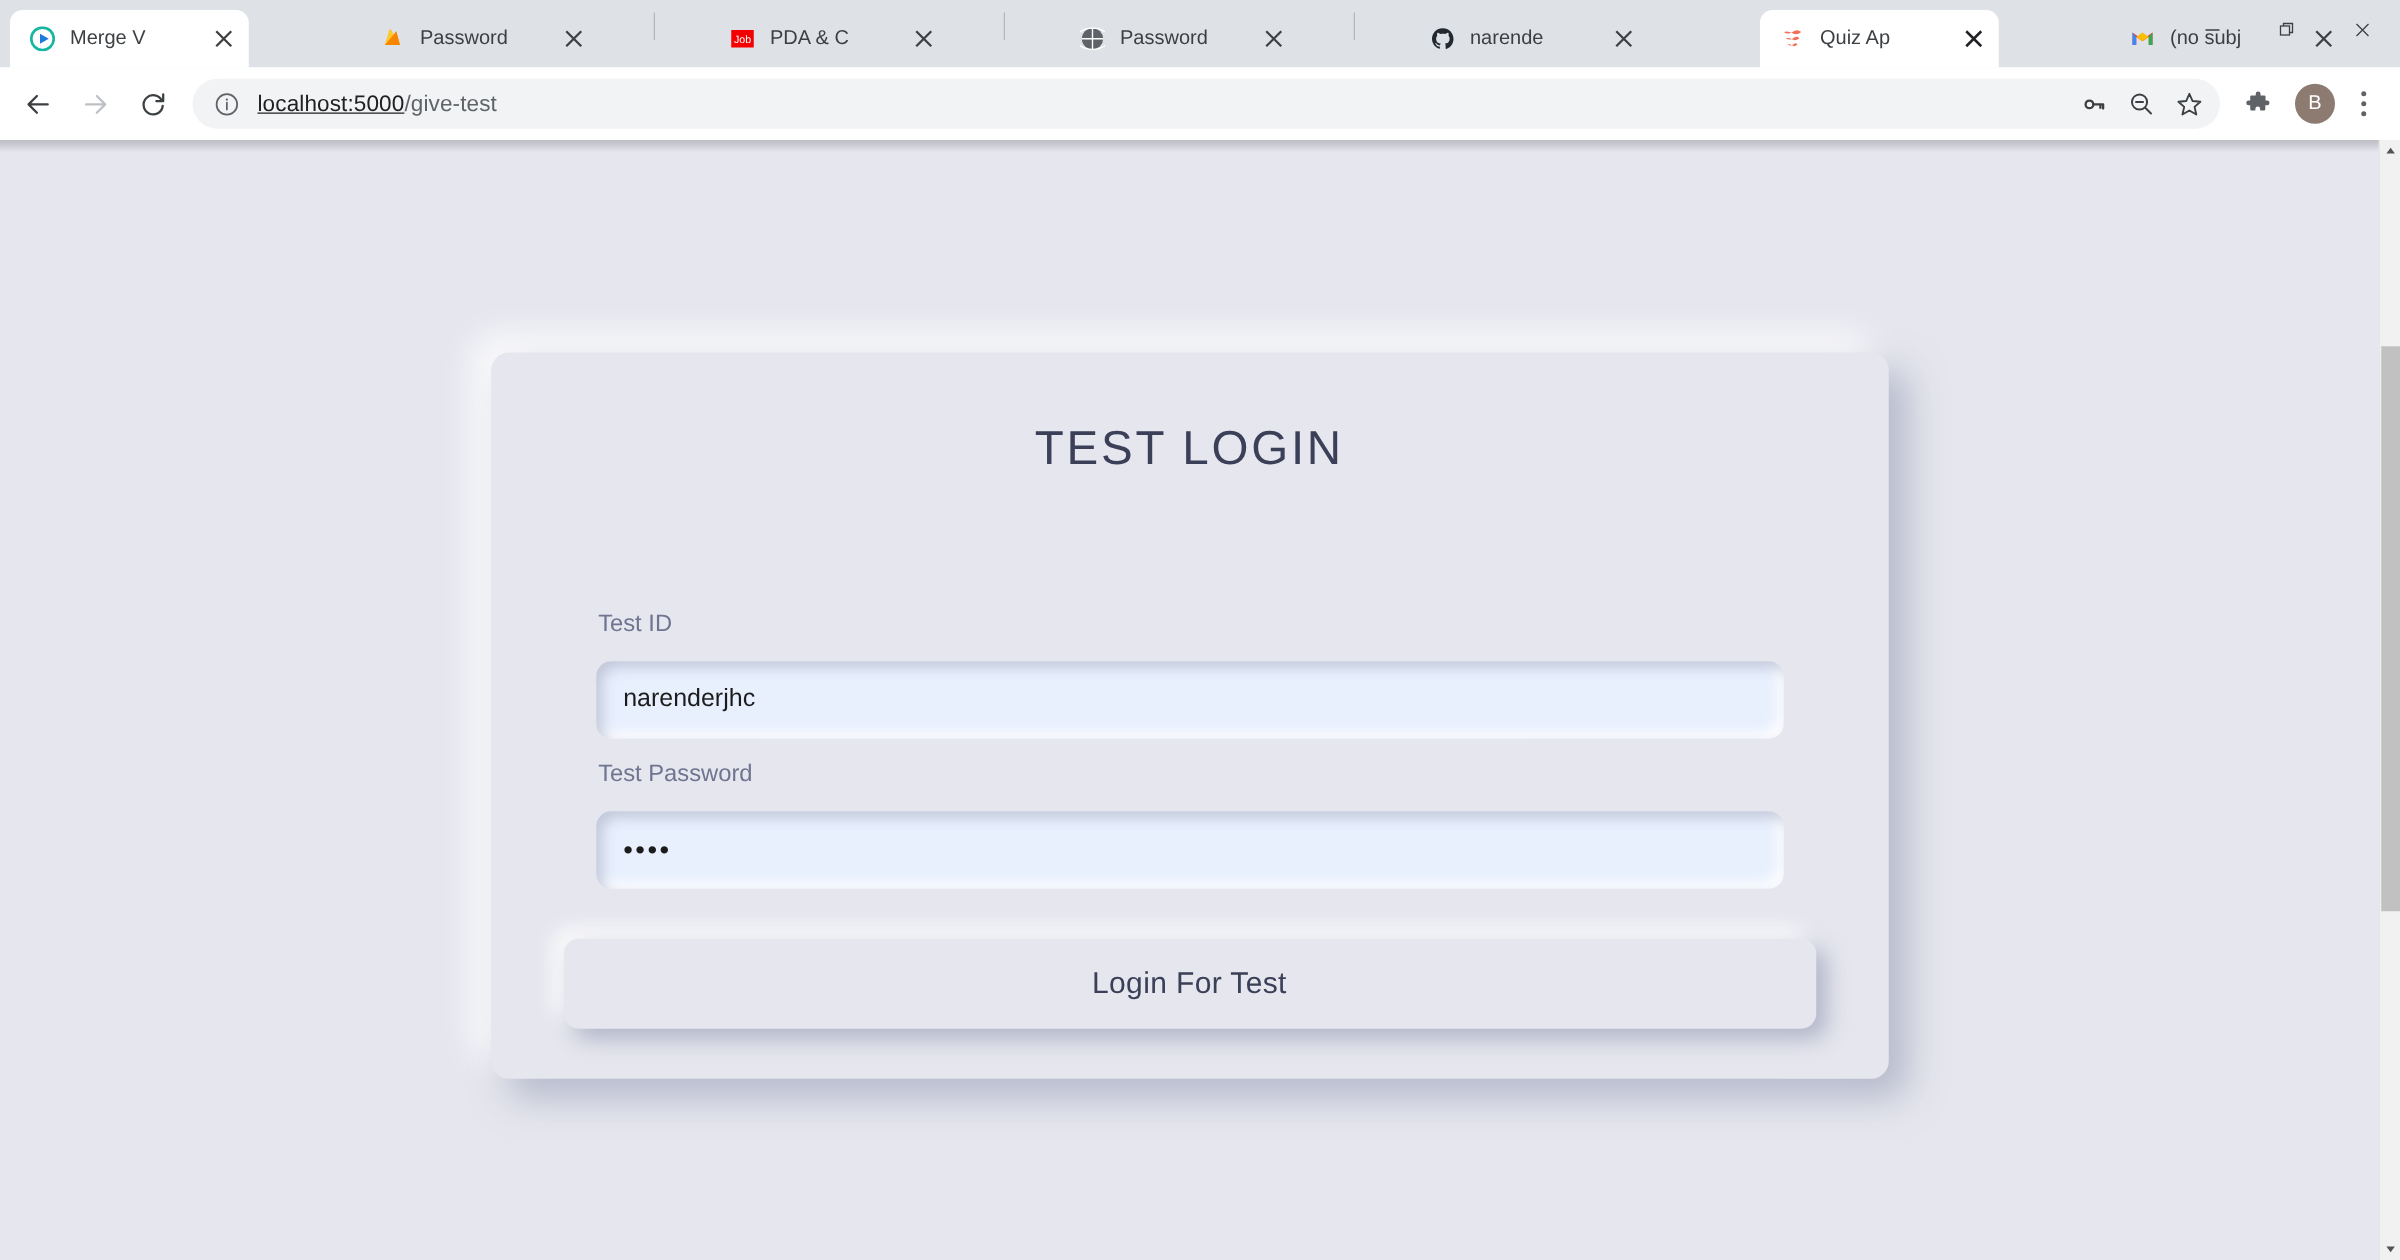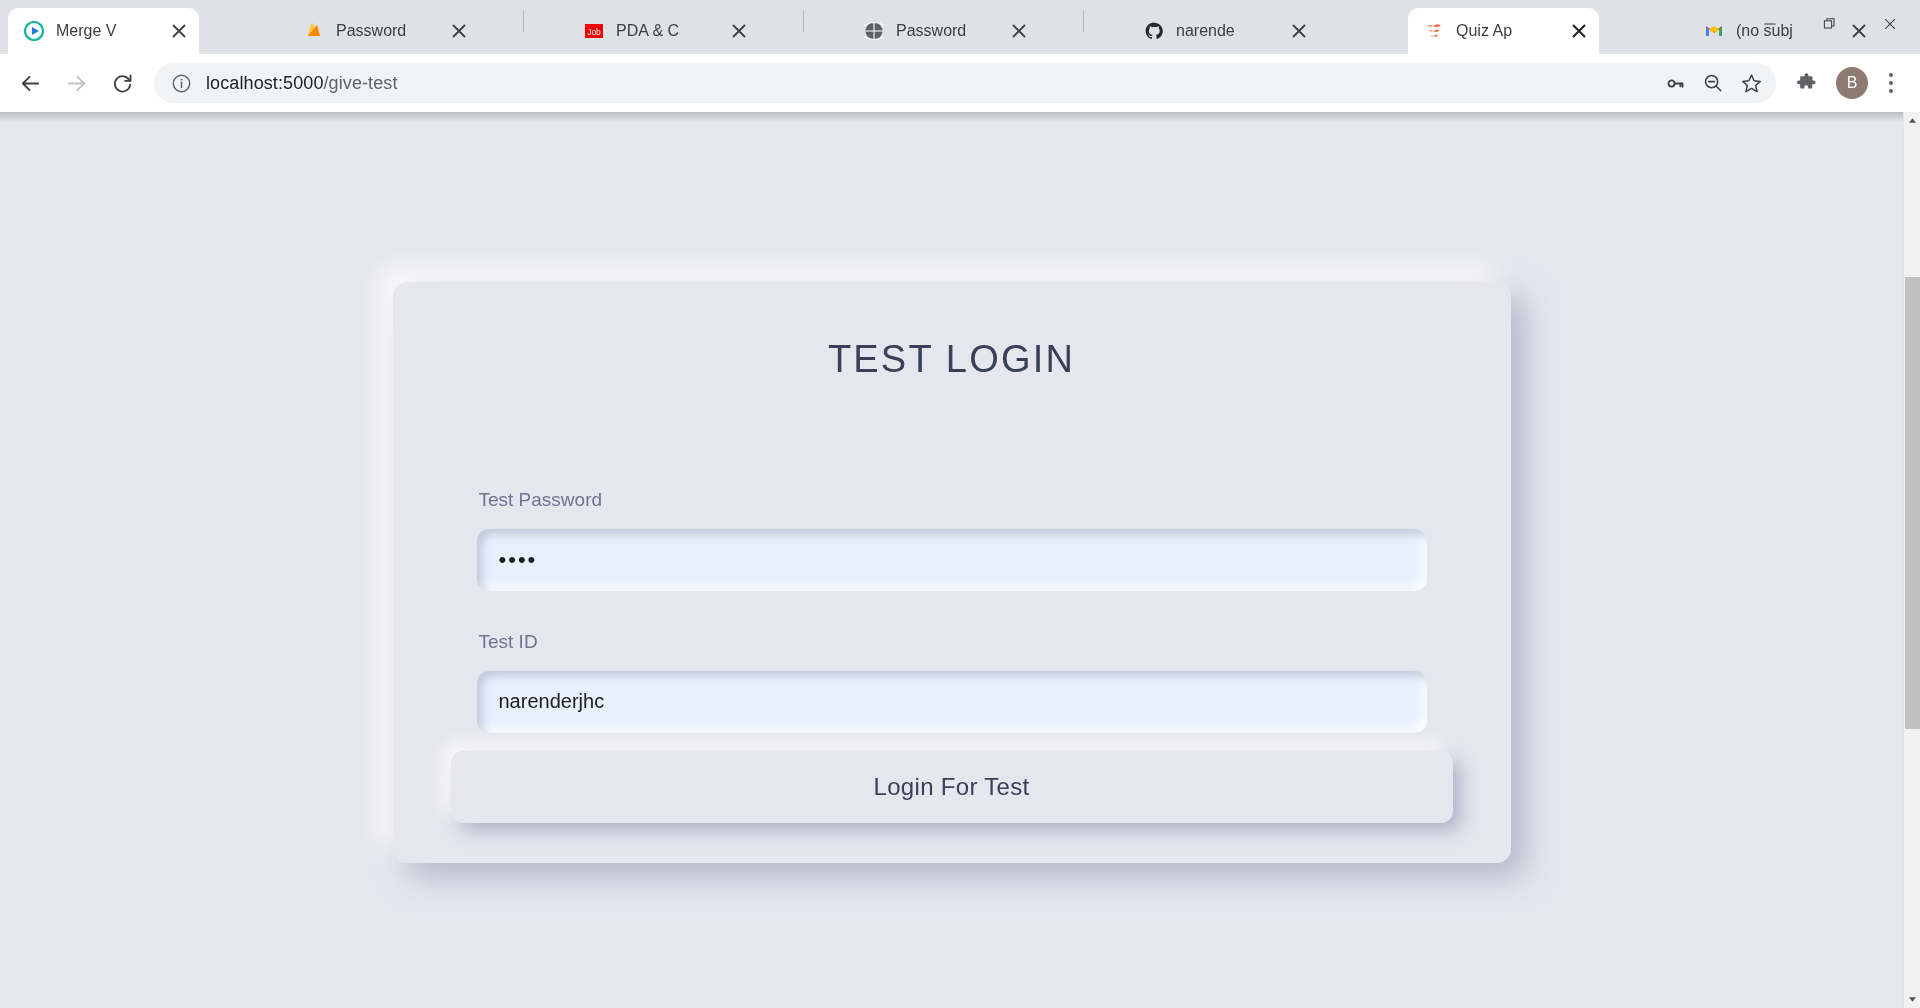--- a/index.html
+++ b/index.html
@@ -116,21 +116,21 @@
     display: flex; align-items: center; justify-content: center;
     margin-right: 12px;
   }
   .urltext {
     flex: 1 1 auto;
     font-size: 18px;
     color: #5f6368;
     white-space: nowrap;
     letter-spacing: 0.1px;
   }
-  .urltext .host { color: #202124; }
+  .urltext .host { color: #202124; text-decoration: underline; }
   .omni-actions { display: flex; align-items: center; }
   .omni-icon {
     width: 38px; height: 38px;
     border-radius: 50%;
     display: flex; align-items: center; justify-content: center;
   }
   .tb-icon {
     width: 40px; height: 40px;
     border-radius: 50%;
     display: flex; align-items: center; justify-content: center;
@@ -502,29 +502,29 @@
     </div>
   </div>
 
   <div class="viewport">
     <div class="page">
 
       <div class="card">
         <h1 class="card-title">TEST LOGIN</h1>
 
         <div class="form">
+          <div class="field">
+            <label class="field-label">Test ID</label>
+            <input class="field-input" type="text" value="narenderjhc" style="">
+          </div>
+
           <div class="field pw-field">
             <label class="field-label">Test Password</label>
             <input class="field-input pw" type="text" value="••••" style="">
           </div>
-
-          <div class="field">
-            <label class="field-label">Test ID</label>
-            <input class="field-input" type="text" value="narenderjhc" style="">
-          </div>
         </div>
 
         <div class="submit-wrap">
           <button class="submit-btn">Login For Test</button>
         </div>
       </div>
 
     </div>
 
     <div class="scrollbar">

